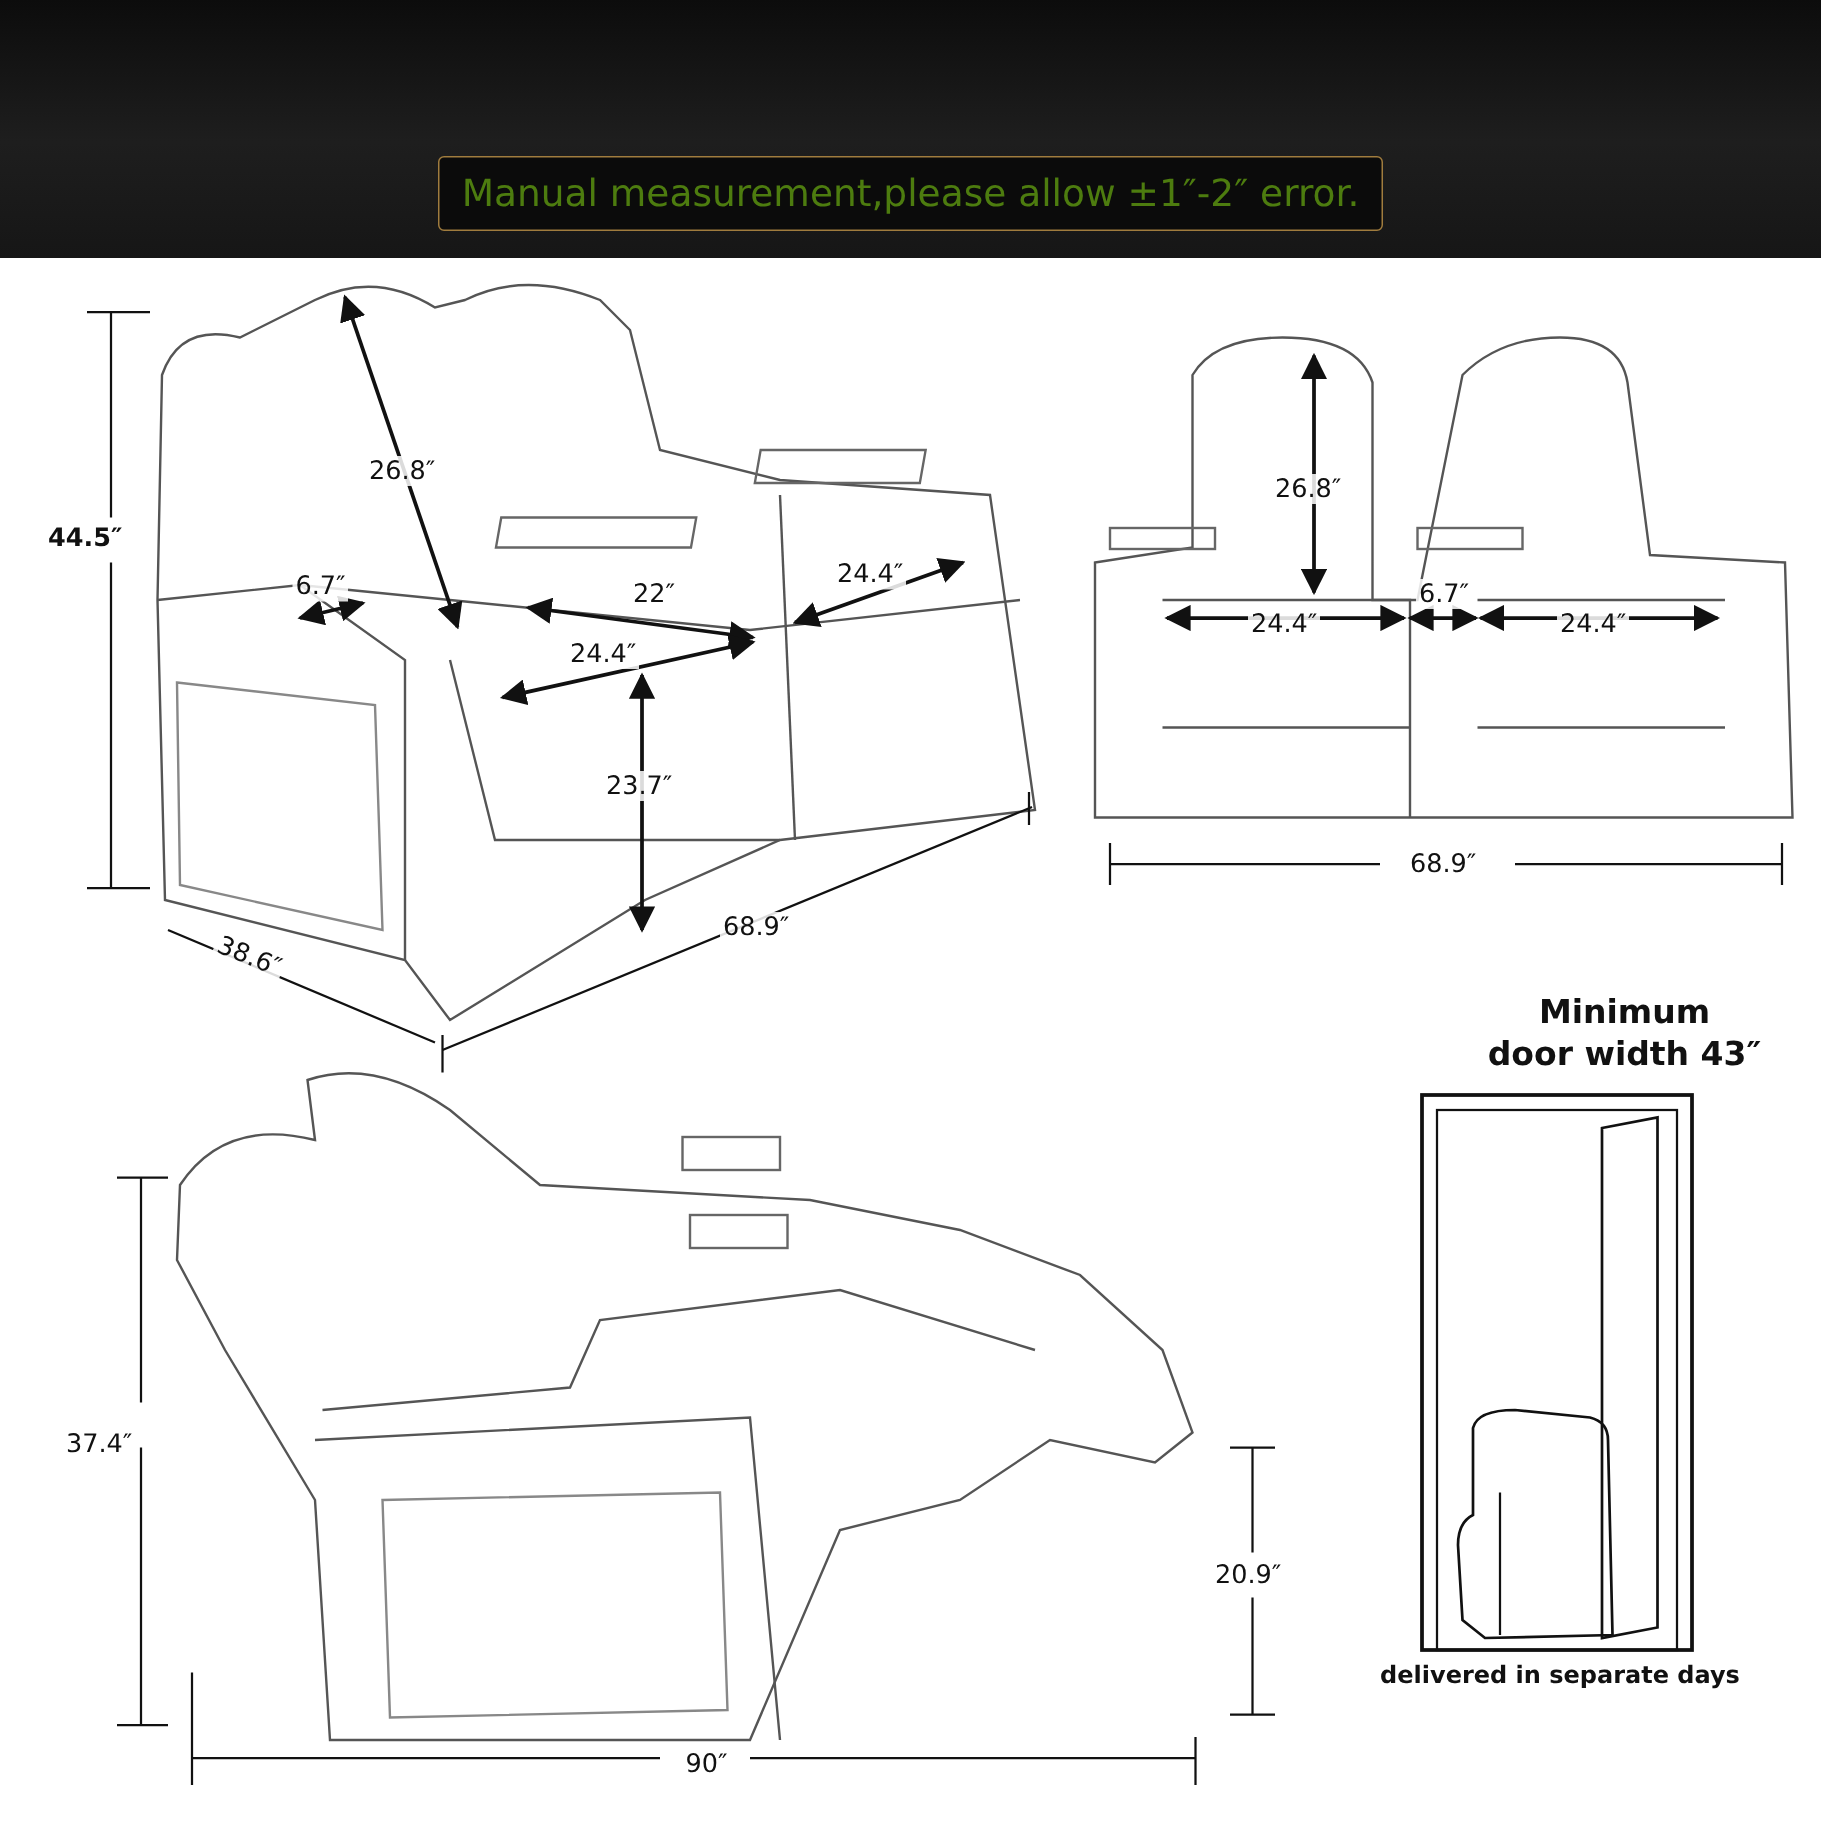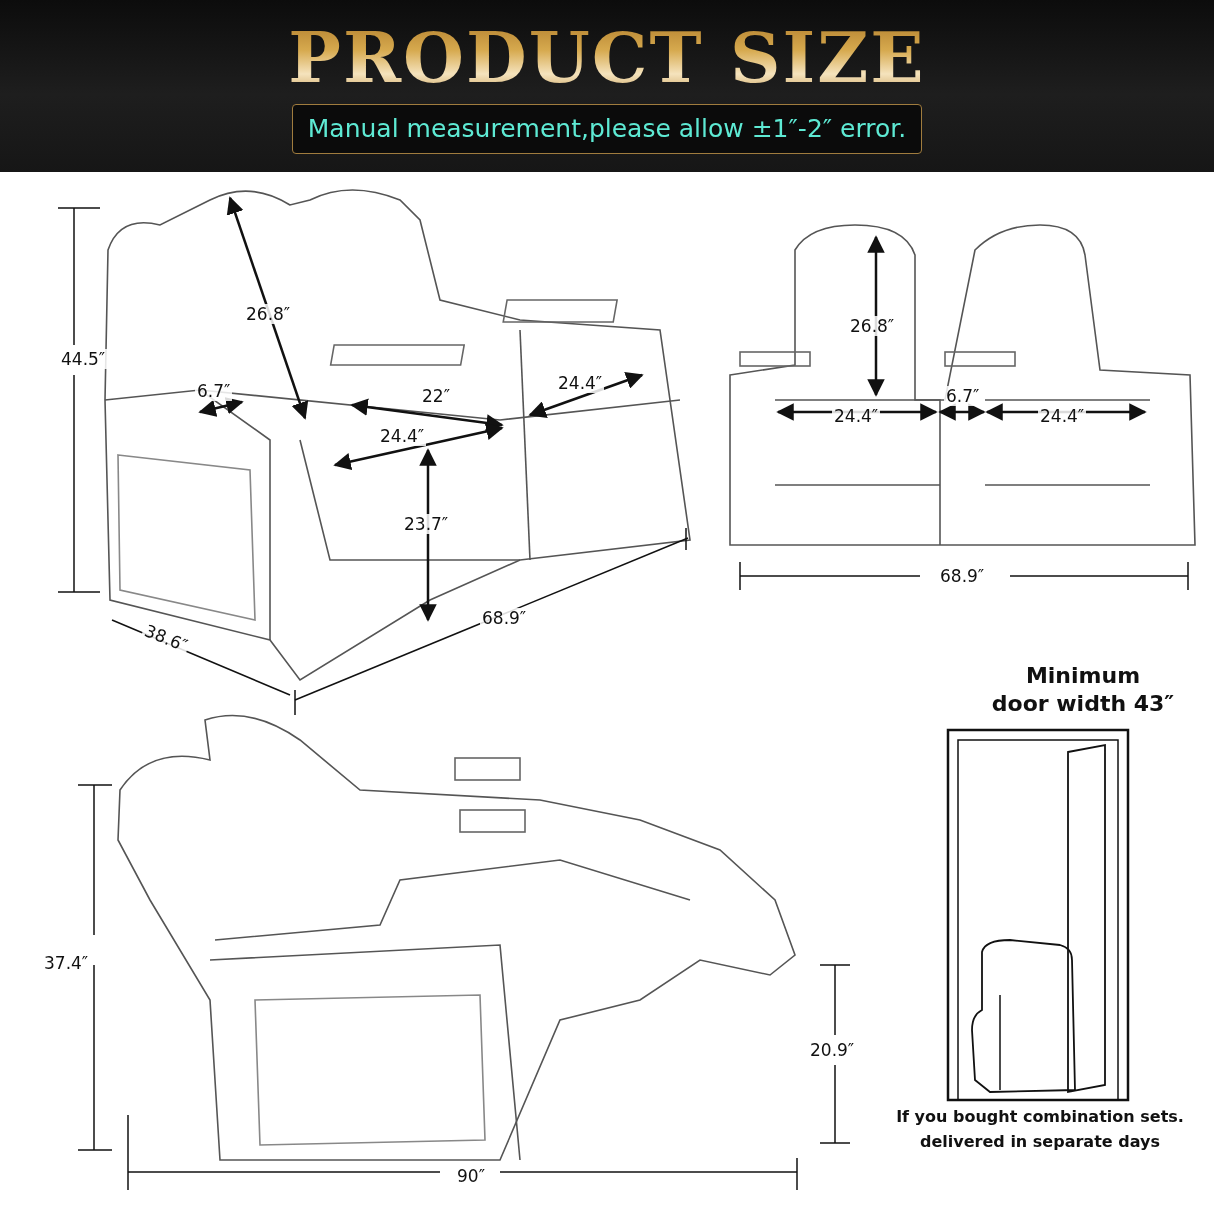--- a/index.html
+++ b/index.html
@@ -12,42 +12,41 @@
   .title {
     position: absolute; left: 0; top: 18px; width: 1214px; text-align: center;
     font-family: "DejaVu Serif", "Liberation Serif", serif; font-weight: bold;
     font-size: 70px; letter-spacing: 2px; line-height: 80px;
     background: linear-gradient(180deg, #b07d2c 0%, #d6a94e 40%, #f5e3bd 70%, #c59a4f 100%);
     -webkit-background-clip: text; background-clip: text; color: transparent;
   }
   .subtitle-box {
     position: absolute; left: 292px; top: 104px; width: 630px; height: 50px;
     border: 1px solid #a07c3e; border-radius: 4px; background: #0b0b0b;
-    color: #5eead4; text-align: center; font-size: 25px; line-height: 48px;
+    color: #4d7c0f; text-align: center; font-size: 25px; line-height: 48px;
     font-family: "DejaVu Sans", sans-serif;
   }
   svg.art { position: absolute; left: 0; top: 172px; }
   .dim {
     position: absolute; font-family: "DejaVu Sans", sans-serif; font-size: 17px;
     color: #111; background: rgba(255,255,255,0.85); padding: 0 2px; line-height: 20px;
   }
   .door-title {
     position: absolute; left: 948px; top: 662px; width: 270px; text-align: center;
     font-family: "DejaVu Sans", sans-serif; font-weight: bold; font-size: 22px; line-height: 28px;
   }
   .door-note {
     position: absolute; left: 890px; top: 1104px; width: 300px; text-align: center;
     font-family: "DejaVu Sans", sans-serif; font-weight: bold; font-size: 16px; line-height: 25px;
   }
 </style>
 </head>
 <body>
 
 <div class="header">
-  <div class="title">PRODUCT SIZE</div>
   <div class="subtitle-box">Manual measurement,please allow ±1″-2″ error.</div>
 </div>
 
 <svg class="art" width="1214" height="1042" viewBox="0 172 1214 1042">
   <defs>
     <marker id="ah" viewBox="0 0 10 10" refX="9" refY="5" markerWidth="7" markerHeight="7" orient="auto-start-reverse">
       <path d="M0,0 L10,5 L0,10 z" fill="#111"></path>
     </marker>
   </defs>
   <g fill="none" stroke="#555" stroke-width="1.6">
@@ -118,21 +117,21 @@
   </g>
   <g fill="none" stroke="#111" stroke-width="2.5">
     <rect x="948" y="730" width="180" height="370"></rect>
     <rect x="958" y="740" width="160" height="360" stroke-width="1.5"></rect>
     <path d="M1068,752 L1105,745 L1105,1085 L1068,1092 Z" stroke-width="1.8"></path>
     <path d="M982,952 Q985,940 1010,940 L1060,945 Q1072,948 1072,960 L1075,1090 L990,1092 L975,1080 L972,1030 Q972,1015 982,1010 Z" stroke-width="1.8"></path>
     <path d="M1000,995 L1000,1090" stroke-width="1.5"></path>
   </g>
 </svg>
 
-<span class="dim" style="left:59px;top:349px;">44.5″</span>
+<span class="dim" style="left:30px;top:349px;font-weight:bold;">44.5″</span>
 <span class="dim" style="left:244px;top:304px;">26.8″</span>
 <span class="dim" style="left:195px;top:381px;">6.7″</span>
 <span class="dim" style="left:420px;top:386px;text-align:center;">22″</span>
 <span class="dim" style="left:378px;top:426px;">24.4″</span>
 <span class="dim" style="left:556px;top:373px;">24.4″</span>
 <span class="dim" style="left:402px;top:514px;">23.7″</span>
 <span class="dim" style="left:480px;top:608px;">68.9″</span>
 <span class="dim" style="left:142px;top:628px;transform:rotate(22deg);">38.6″</span>
 
 <span class="dim" style="left:848px;top:316px;">26.8″</span>
@@ -143,15 +142,14 @@
 
 <span class="dim" style="left:42px;top:941px;margin-top:12px;">37.4″</span>
 <span class="dim" style="left:808px;top:1040px;text-align:center;">20.9″</span>
 <span class="dim" style="left:455px;top:1166px;">90″</span>
 
 <div class="door-title">
   <div>Minimum</div>
   <div>door width 43″</div>
 </div>
 <div class="door-note">
-  <div>If you bought combination sets.</div>
   <div>delivered in separate days</div>
 </div>
 
 </body></html>

